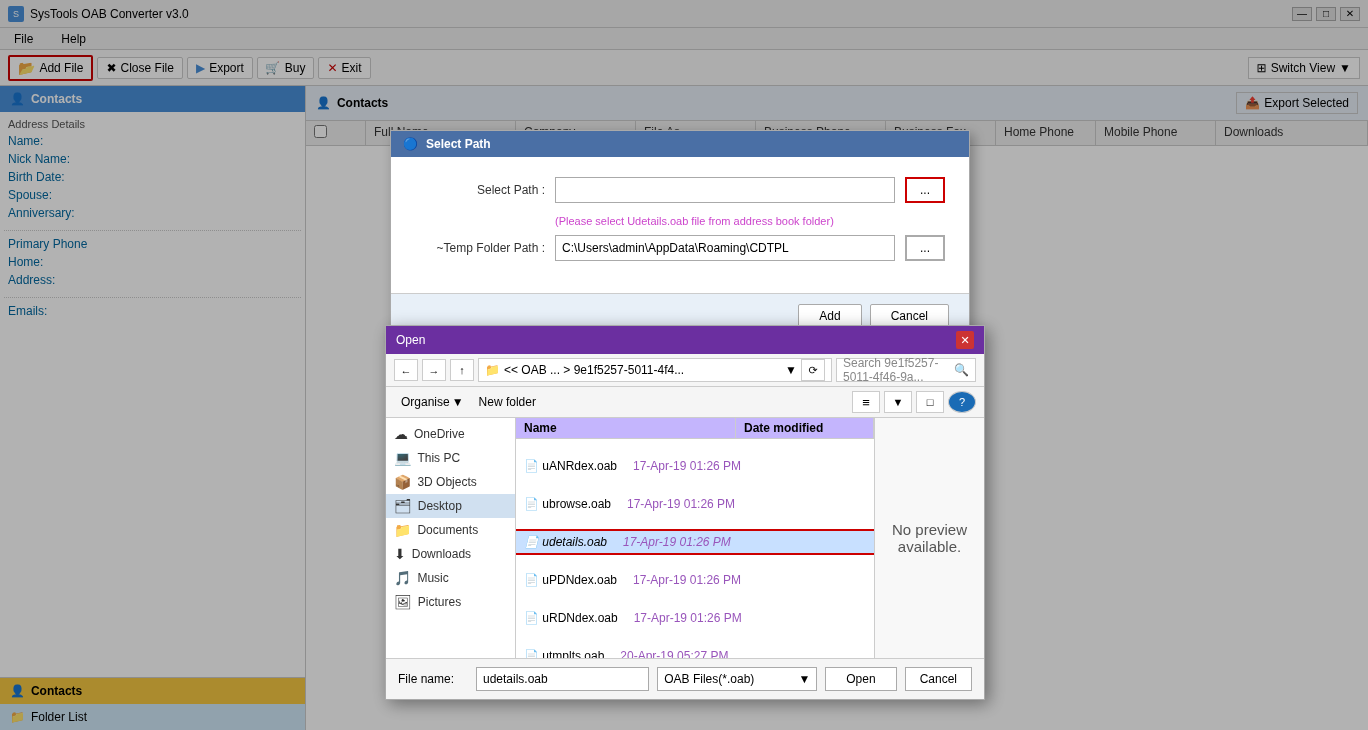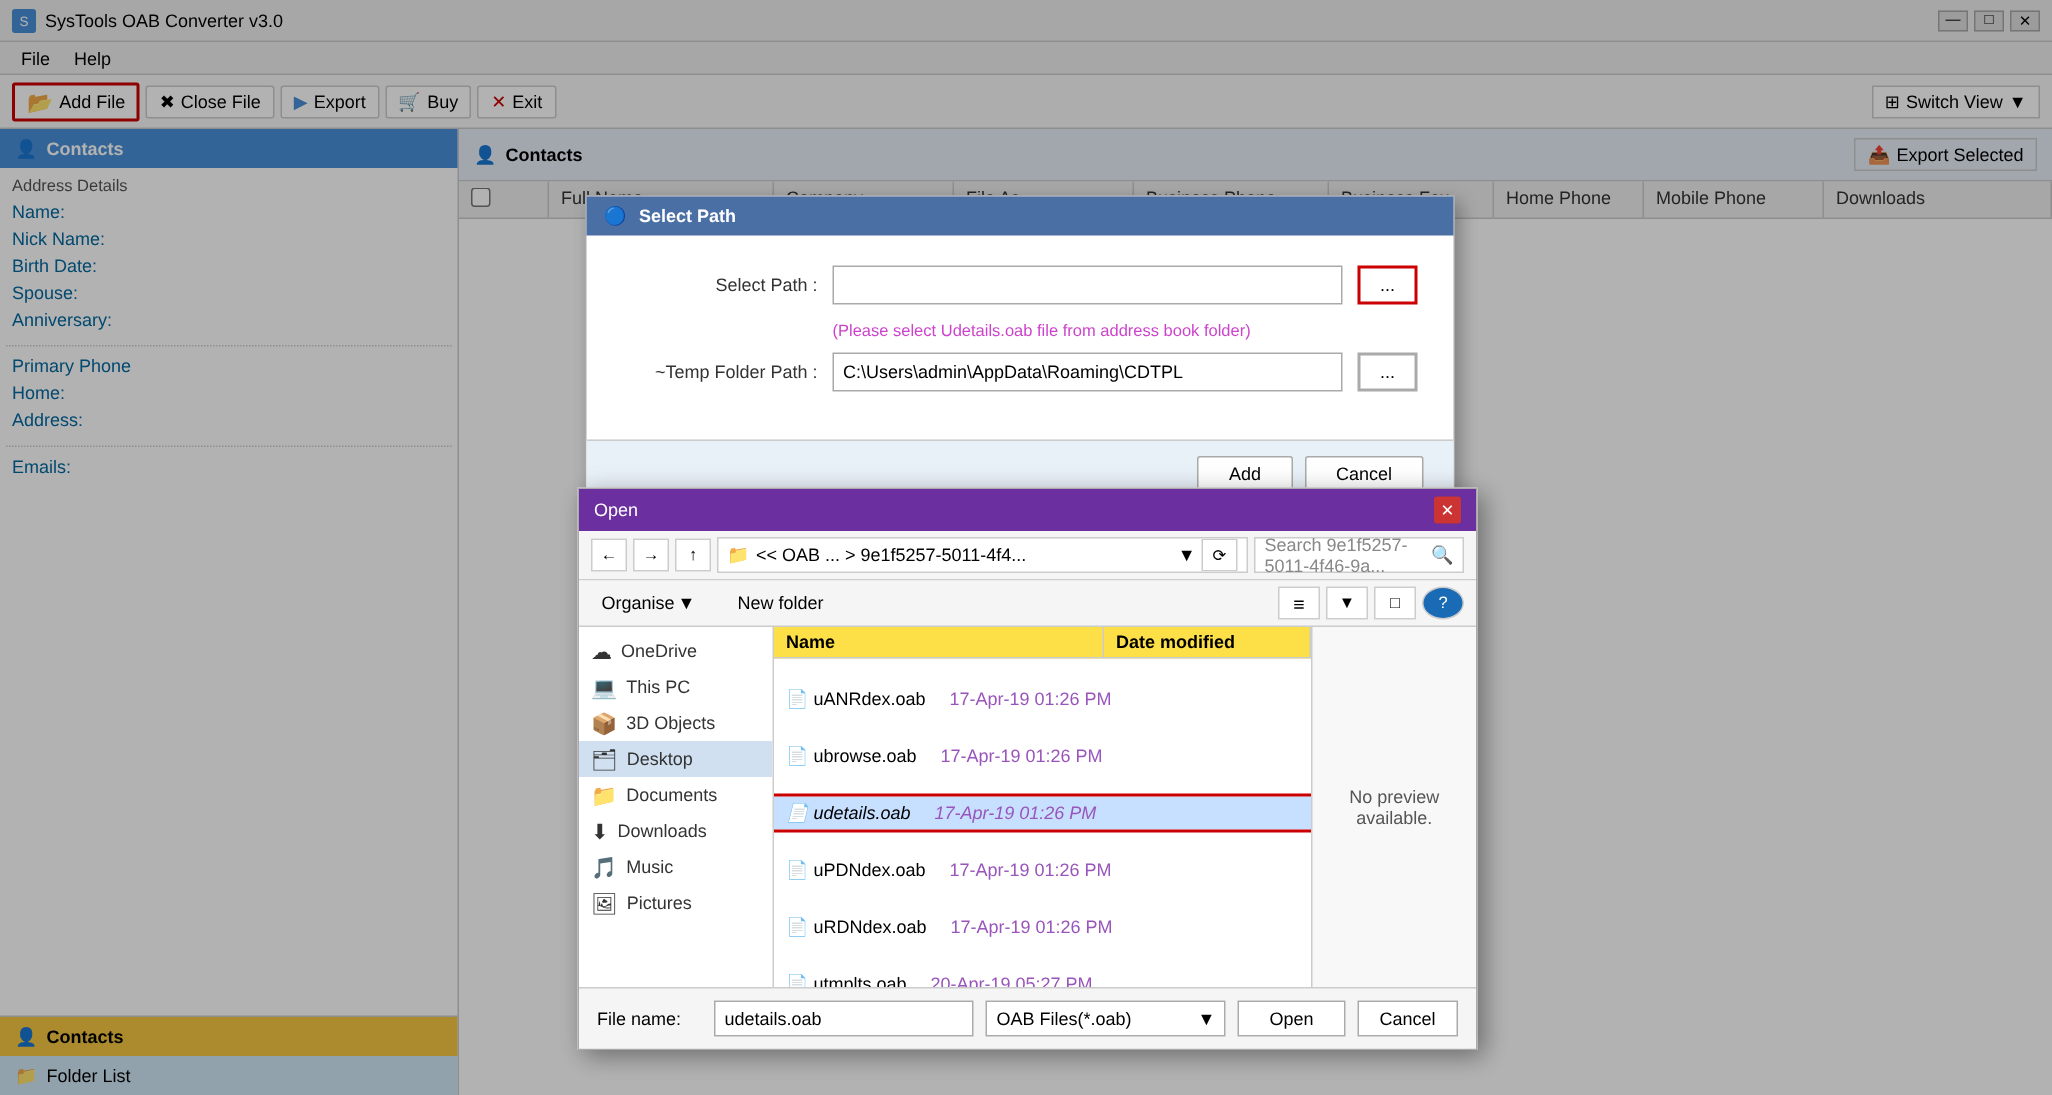--- a/index.html
+++ b/index.html
@@ -21,21 +21,21 @@
     .title-bar-btn { width: 20px; height: 14px; display: flex; align-items: center; justify-content: center; background: #e0e0e0; border: 1px solid #aaa; cursor: pointer; font-size: 10px; }
 
     
     .menu-bar {
       background: #f0f0f0;
       height: 22px;
       display: flex;
       align-items: center;
       padding: 0 8px;
       border-bottom: 1px solid #ccc;
-      gap: 4px;
+      gap: 16px;
     }
     .menu-item { font-size: 12px; cursor: pointer; padding: 2px 6px; }
 
     
     .toolbar {
       background: #f8f8f8;
       height: 36px;
       display: flex;
       align-items: center;
       padding: 0 8px;
@@ -164,47 +164,47 @@
       display: flex; align-items: center; justify-content: center; cursor: pointer; color: white; font-size: 11px;
     }
     .open-dialog-nav {
       display: flex; align-items: center; padding: 4px 8px; gap: 4px;
       background: #f5f5f5; border-bottom: 1px solid #ccc;
     }
     .nav-btn { width: 24px; height: 22px; border: 1px solid #ccc; background: white; cursor: pointer; display: flex; align-items: center; justify-content: center; font-size: 11px; }
     .path-bar { flex: 1; height: 24px; border: 1px solid #ccc; background: white; display: flex; align-items: center; padding: 0 6px; font-size: 11px; overflow: hidden; }
     .search-bar { width: 140px; height: 24px; border: 1px solid #ccc; background: white; display: flex; align-items: center; padding: 0 6px; font-size: 11px; color: #888; }
     .open-dialog-toolbar {
-      display: flex; align-items: center; padding: 4px 8px; gap: 21px;
+      display: flex; align-items: center; padding: 4px 8px; gap: 8px;
       background: #f5f5f5; border-bottom: 1px solid #ccc;
     }
     .organise-btn { display: flex; align-items: center; gap: 2px; cursor: pointer; font-size: 12px; padding: 2px 6px; border: 1px solid transparent; }
     .view-controls { margin-left: auto; display: flex; align-items: center; gap: 4px; }
     .view-btn { width: 28px; height: 22px; border: 1px solid #ccc; background: white; cursor: pointer; display: flex; align-items: center; justify-content: center; font-size: 11px; }
     .open-dialog-body { display: flex; flex: 1; overflow: hidden; }
     .file-tree {
       width: 130px; border-right: 1px solid #ccc; overflow: auto;
       background: white; padding: 4px 0;
     }
     .tree-item {
       display: flex; align-items: center; gap: 6px; padding: 4px 8px;
       cursor: pointer; font-size: 12px; color: #333;
     }
     .tree-item.selected { background: #d0e0f0; }
     .tree-icon { font-size: 14px; }
     .file-list { flex: 1; overflow: auto; }
-    .file-list-header { display: flex; background: #fde047; border-bottom: 1px solid #ccc; font-size: 11px; font-weight: bold; }
+    .file-list-header { display: flex; background: #c4b5fd; border-bottom: 1px solid #ccc; font-size: 11px; font-weight: bold; }
     .file-list-col { padding: 3px 8px; border-right: 1px solid #ccc; }
     .col-name { width: 220px; }
     .col-date { flex: 1; }
     .file-row { display: flex; align-items: center; padding: 2px 0; cursor: pointer; margin-top: 16px; }
     .file-row.selected { background: #c8e0ff; outline: 2px solid #cc0000; font-style: italic; }
     .file-cell { padding: 2px 8px; font-size: 12px; }
     .preview-panel { width: 110px; background: #f8f8f8; border-left: 1px solid #ccc; display: flex; align-items: center; justify-content: center; }
-    .preview-text { font-size: 12px; color: #555; text-align: center; }
+    .preview-text { font-size: 15px; color: #555; text-align: center; }
     .open-dialog-footer { padding: 8px 12px; background: #f5f5f5; border-top: 1px solid #ccc; display: flex; align-items: center; gap: 8px; }
     .footer-label { font-size: 12px; min-width: 70px; }
     .filename-input { flex: 1; height: 24px; border: 1px solid #aaa; padding: 2px 6px; font-size: 12px; }
     .filetype-select { width: 160px; height: 24px; border: 1px solid #aaa; font-size: 12px; display: flex; align-items: center; padding: 0 6px; background: white; }
     .open-btn { padding: 4px 20px; background: white; border: 1px solid #aaa; cursor: pointer; font-size: 12px; }
     .cancel-btn { padding: 4px 14px; background: white; border: 1px solid #aaa; cursor: pointer; font-size: 12px; }
     .scrollbar-h { height: 12px; background: #e0e0e0; border-top: 1px solid #ccc; position: relative; }
     .scrollbar-thumb { height: 10px; width: 200px; background: #ccc; border: 1px solid #aaa; position: absolute; left: 10px; top: 1px; cursor: pointer; }
   </style>
 </head>

